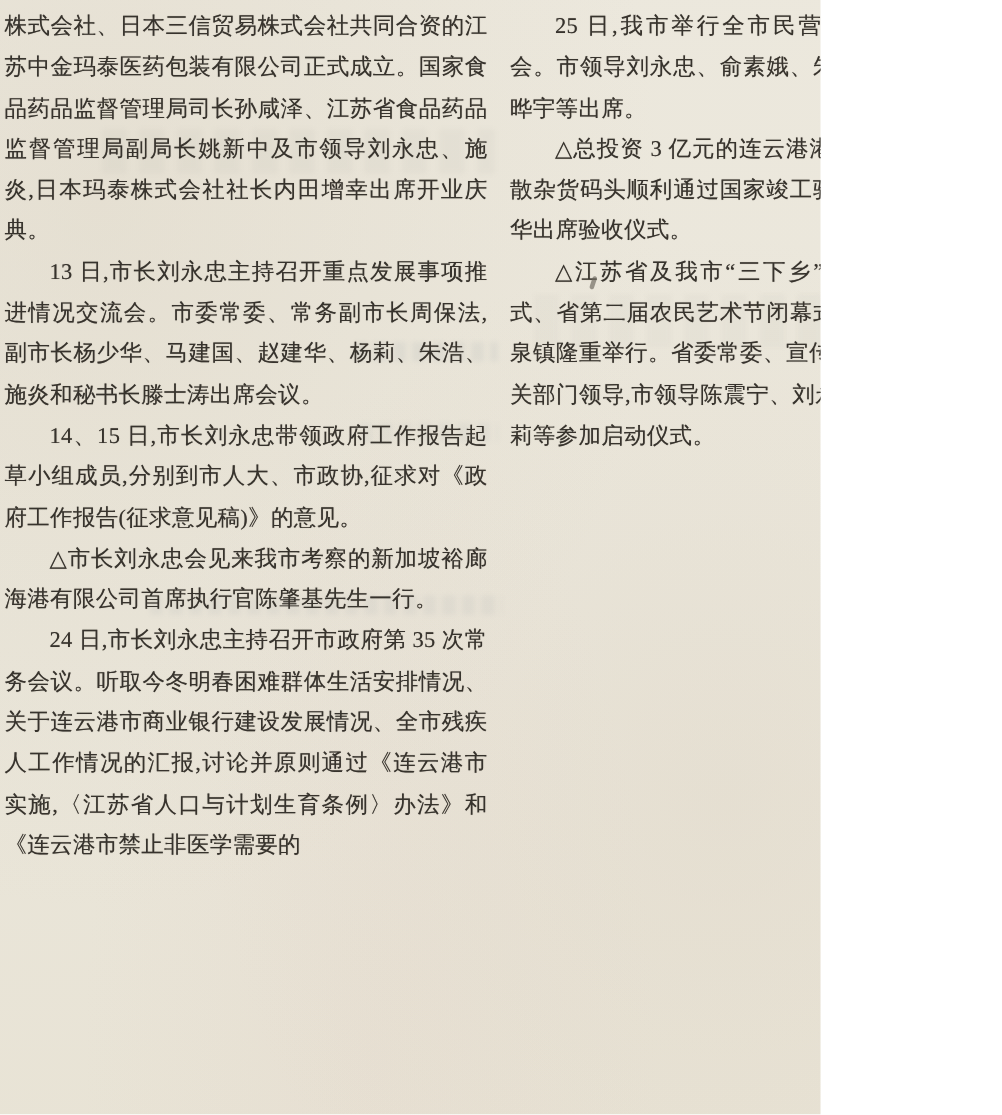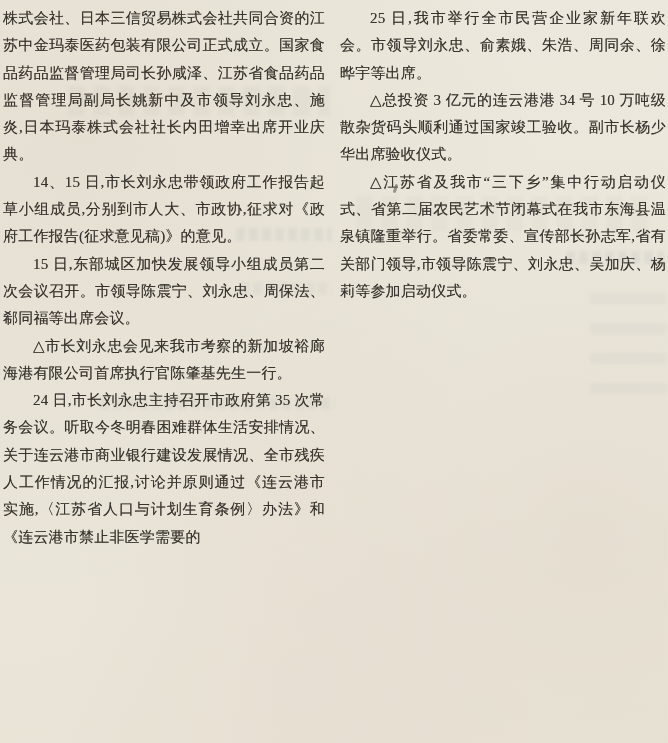--- a/index.html
+++ b/index.html
@@ -7,21 +7,21 @@
     padding: 0;
   }
   body {
     width: 668px;
     height: 743px;
     overflow: hidden;
     font-family: "Liberation Serif", "DejaVu Serif", serif;
   }
   .page {
     position: relative;
-    width: 668px;
+    width: 547px;
     height: 743px;
     background:
       radial-gradient(ellipse at 12% 18%, rgba(213,203,184,0.28), transparent 55%),
       radial-gradient(ellipse at 88% 72%, rgba(215,202,186,0.22), transparent 50%),
       radial-gradient(ellipse at 45% 95%, rgba(224,206,196,0.18), transparent 45%),
       linear-gradient(176deg, #ece8dd 0%, #eae6da 55%, #e8e3d5 100%);
     overflow: hidden;
   }
   .col {
     position: absolute;
@@ -70,22 +70,22 @@
     z-index: 2;
   }
 </style>
 </head>
 <body>
 
 <div class="page">
 
   <div class="col col-left">
     <p class="para cont">株式会社、日本三信贸易株式会社共同合资的江苏中金玛泰医药包装有限公司正式成立。国家食品药品监督管理局司长孙咸泽、江苏省食品药品监督管理局副局长姚新中及市领导刘永忠、施炎,日本玛泰株式会社社长内田增幸出席开业庆典。</p>
+    <p class="para">13 日,市长刘永忠主持召开重点发展事项推进情况交流会。市委常委、常务副市长周保法,副市长杨少华、马建国、赵建华、杨莉、朱浩、施炎和秘书长滕士涛出席会议。</p>
     <p class="para">14、15 日,市长刘永忠带领政府工作报告起草小组成员,分别到市人大、市政协,征求对《政府工作报告(征求意见稿)》的意见。</p>
-    <p class="para">15 日,东部城区加快发展领导小组成员第二次会议召开。市领导陈震宁、刘永忠、周保法、郗同福等出席会议。</p>
     <p class="para">△市长刘永忠会见来我市考察的新加坡裕廊海港有限公司首席执行官陈肇基先生一行。</p>
     <p class="para">24 日,市长刘永忠主持召开市政府第 35 次常务会议。听取今冬明春困难群体生活安排情况、关于连云港市商业银行建设发展情况、全市残疾人工作情况的汇报,讨论并原则通过《连云港市实施,〈江苏省人口与计划生育条例〉办法》和《连云港市禁止非医学需要的</p>
   </div>
 
   <div class="col col-right">
     <p class="para">25 日,我市举行全市民营企业家新年联欢会。市领导刘永忠、俞素娥、朱浩、周同余、徐晔宇等出席。</p>
     <p class="para">△总投资 3 亿元的连云港港 34 号 10 万吨级散杂货码头顺利通过国家竣工验收。副市长杨少华出席验收仪式。</p>
     <p class="para">△江苏省及我市“三下乡”集中行动启动仪式、省第二届农民艺术节闭幕式在我市东海县温泉镇隆重举行。省委常委、宣传部长孙志军,省有关部门领导,市领导陈震宁、刘永忠、吴加庆、杨莉等参加启动仪式。</p>
   </div>
 

